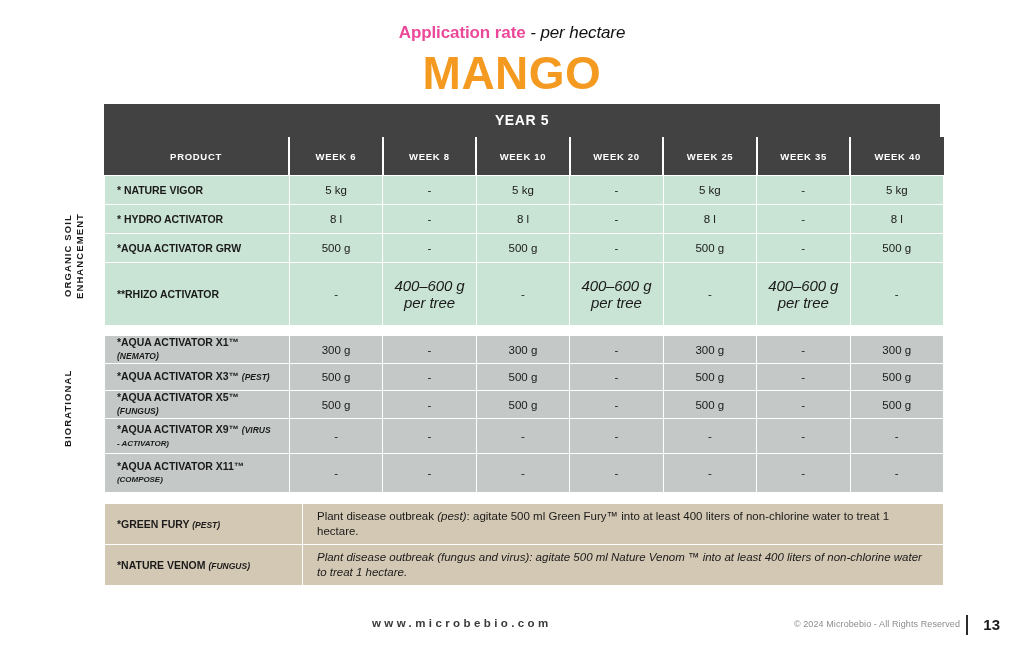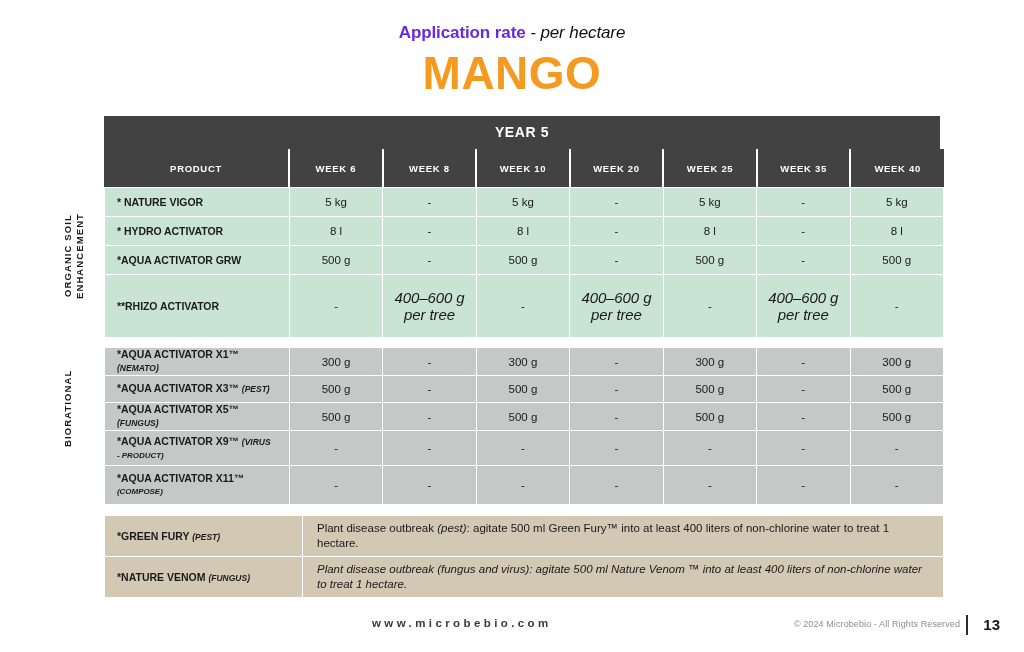--- a/index.html
+++ b/index.html
@@ -25,21 +25,21 @@
     text-align: center;
   }
   .title-line {
     font-size: 17px;
     letter-spacing: -0.1px;
     line-height: 22px;
     white-space: nowrap;
   }
   .title-main {
     font-weight: bold;
-    color: #6d28d9;
+    color: #ec4899;
   }
   .title-sub {
     font-style: italic;
     color: #111111;
     font-weight: normal;
   }
   .crop-name {
     margin-top: 4px;
     font-size: 46px;
     font-weight: bold;
@@ -69,21 +69,21 @@
   #side-biorational {
     left: 62px;
     top: 336px;
     height: 145px;
   }
 
   
   .table-area {
     position: absolute;
     left: 104px;
-    top: 116px;
+    top: 104px;
     width: 836px;
   }
 
   .year-bar {
     background: #424242;
     color: #ffffff;
     text-align: center;
     font-size: 14px;
     font-weight: bold;
     letter-spacing: 0.6px;
@@ -369,21 +369,21 @@
       <td class="prod"><span>*AQUA ACTIVATOR X5™</span> <span class="qual">(FUNGUS)</span></td>
       <td>500 g</td>
       <td>-</td>
       <td>500 g</td>
       <td>-</td>
       <td>500 g</td>
       <td>-</td>
       <td>500 g</td>
     </tr>
     <tr class="sec-gray row-x9">
-      <td class="prod"><span>*AQUA ACTIVATOR X9™</span> <span class="qual">(VIRUS</span><span class="qual2">- PRODUCT)</span></td>
+      <td class="prod"><span>*AQUA ACTIVATOR X9™</span> <span class="qual">(VIRUS</span><span class="qual2">- ACTIVATOR)</span></td>
       <td>-</td>
       <td>-</td>
       <td>-</td>
       <td>-</td>
       <td>-</td>
       <td>-</td>
       <td>-</td>
     </tr>
     <tr class="sec-gray row-x11">
       <td class="prod"><span>*AQUA ACTIVATOR X11™</span><span class="qual2">(COMPOSE)</span></td>

